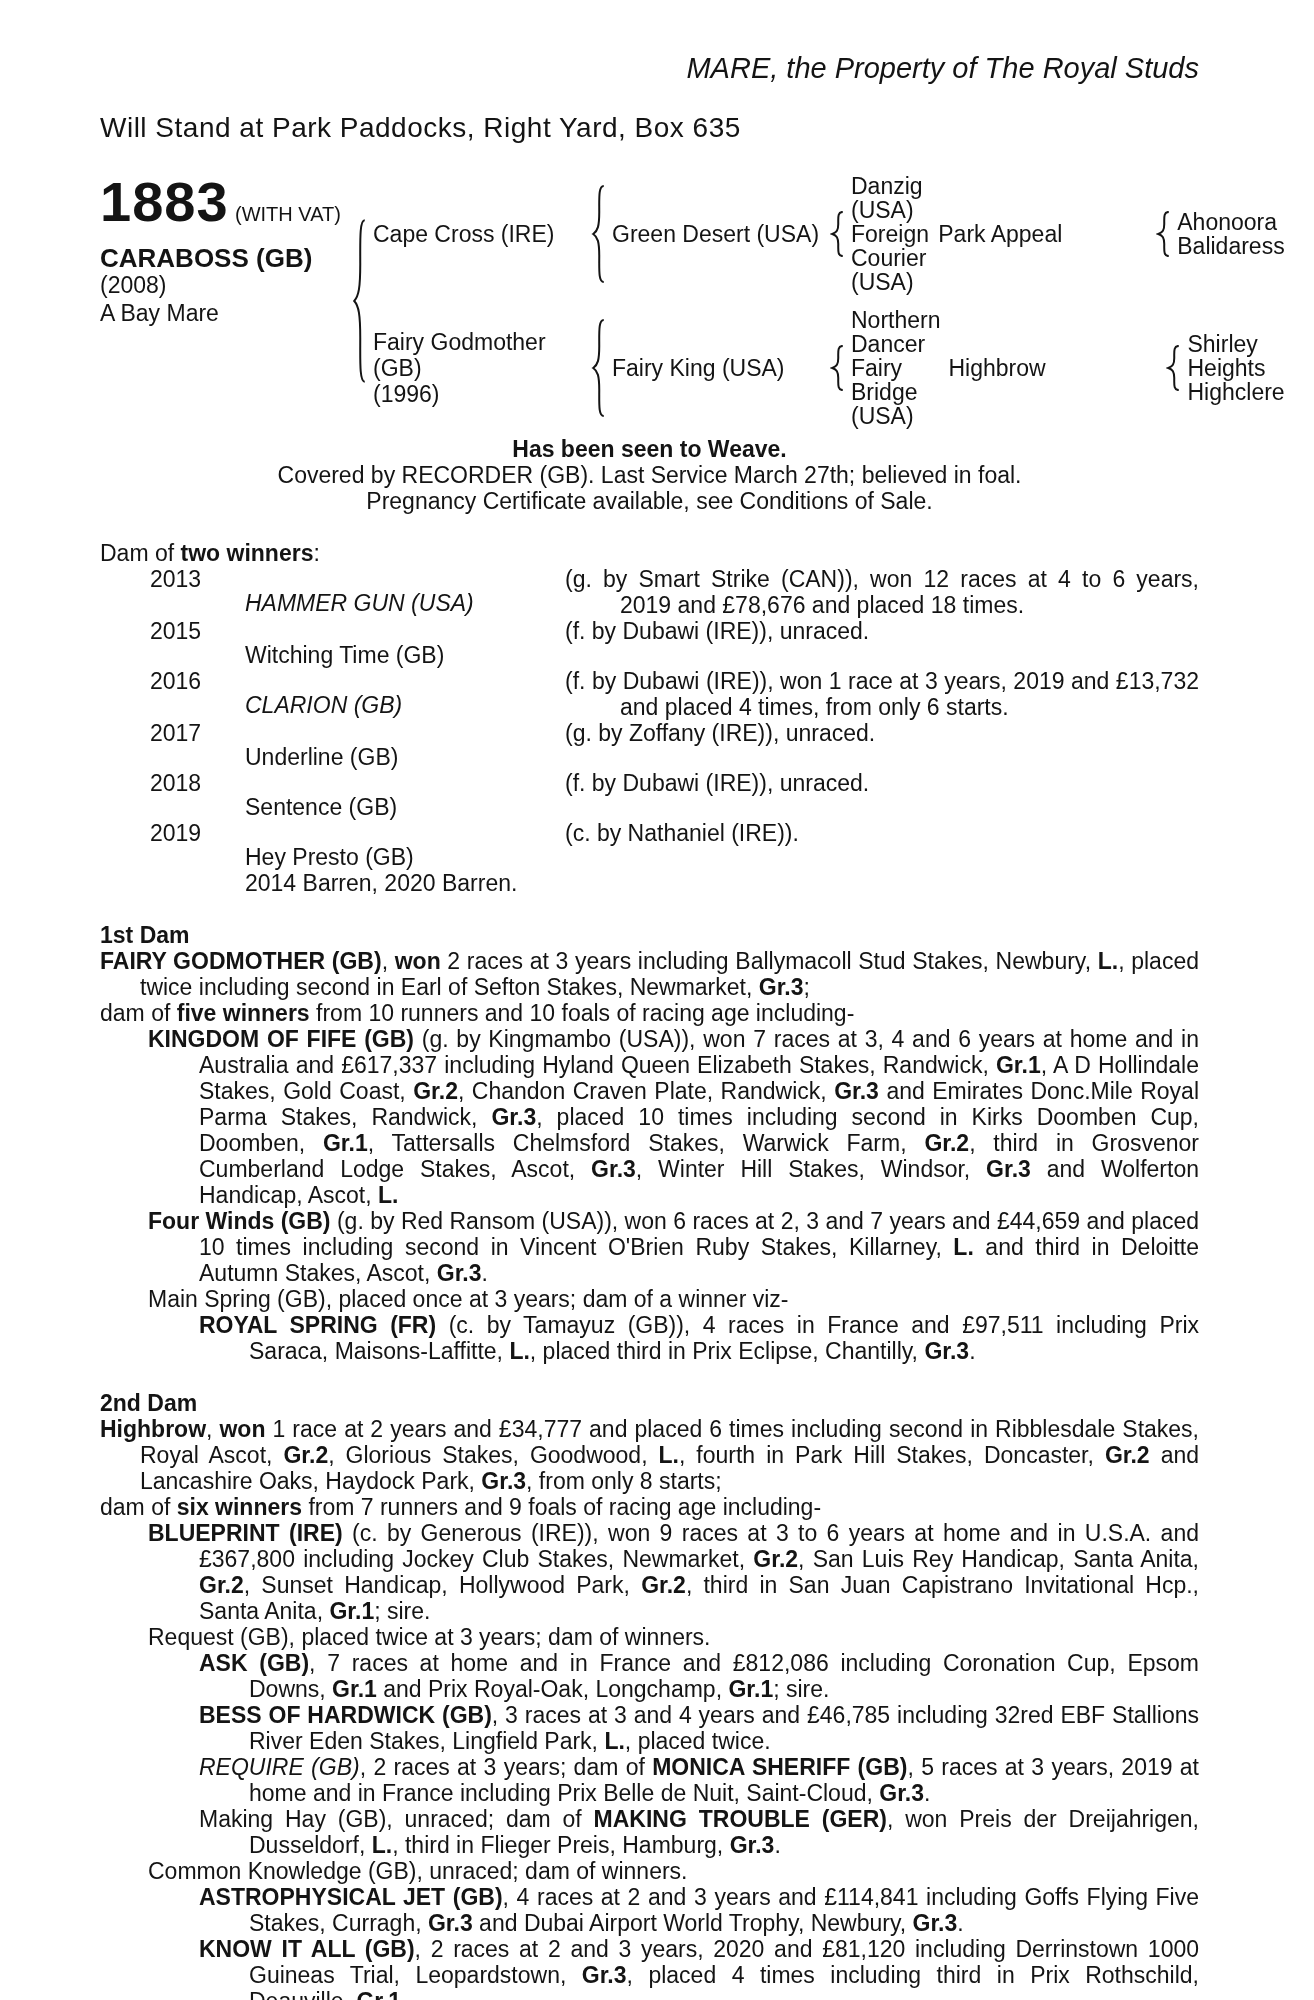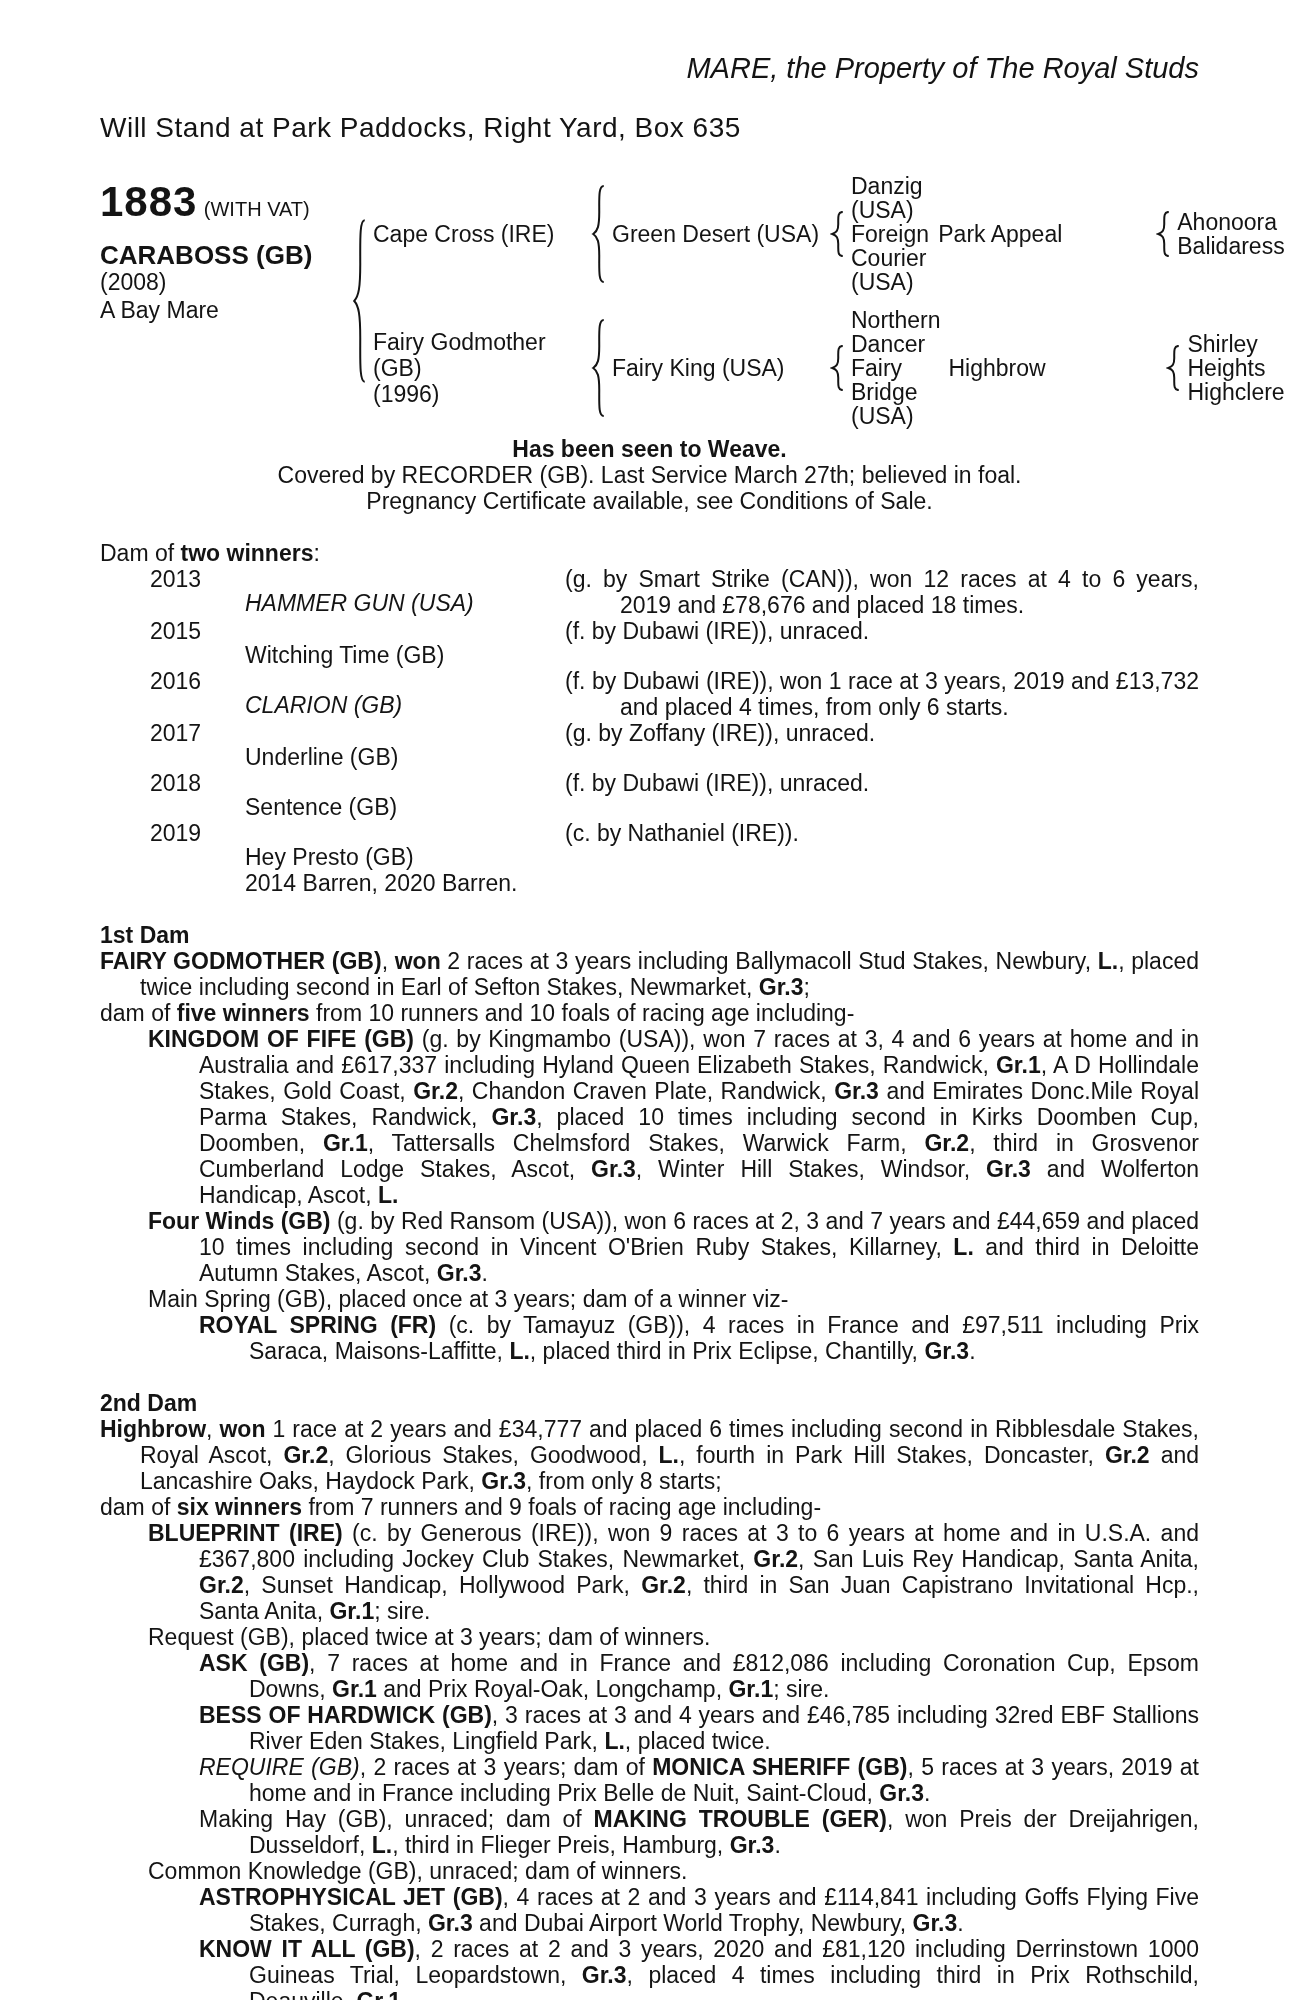--- a/index.html
+++ b/index.html
@@ -13,21 +13,21 @@
     overflow:hidden;
   }
   .b{font-weight:bold;}
   .i{font-style:italic;}
   .title{text-align:right;font-style:italic;font-size:29px;line-height:32px;}
   .stand{font-weight:normal;font-size:28px;line-height:32px;margin-top:28px;letter-spacing:.5px;}
 
   
   .ped{display:flex;margin-top:30px;align-items:stretch;}
   .lot-block{width:252px;flex:none;padding-top:6px;}
-  .lot-num{font-size:42px;font-weight:bold;letter-spacing:1px;line-height:44px;}
+  .lot-num{font-size:56px;font-weight:bold;letter-spacing:1px;line-height:44px;}
   .lot-vat{font-size:20px;font-weight:normal;letter-spacing:0;}
   .lot-name{font-weight:bold;font-size:26px;margin-top:18px;}
   .lot-year,.lot-desc{line-height:28px;}
   .ped-tree{display:flex;align-items:center;flex:1;}
   .brace{flex:none;width:15px;}
   .brace svg{display:block;width:100%;height:100%;}
   .br-lg{height:168px;}
   .br-md{height:100px;}
   .br-sm{height:46px;}
   .ped-parents{display:flex;flex-direction:column;gap:14px;flex:1;margin-left:6px;}

